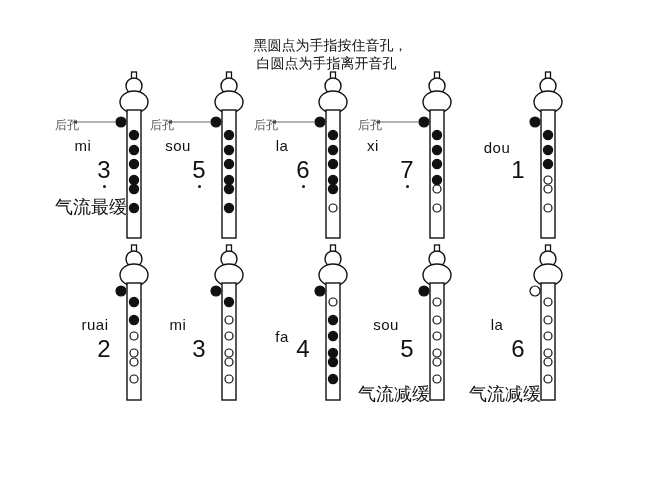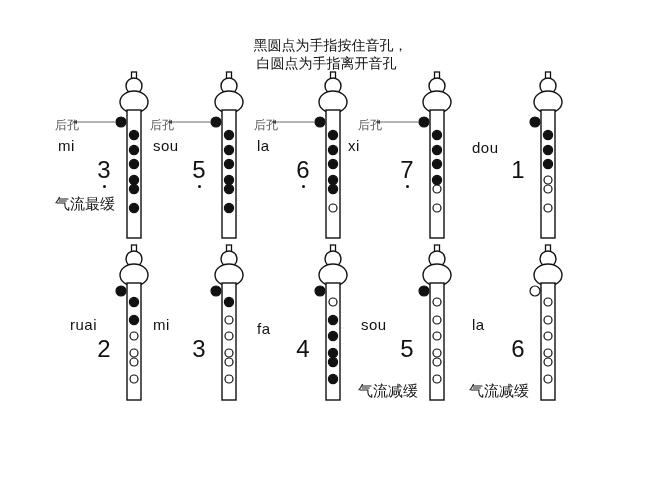--- a/index.html
+++ b/index.html
@@ -3,25 +3,25 @@
 <meta charset="utf-8">
 <style>
   html, body { margin: 0; padding: 0; background: #ffffff; }
   body { width: 667px; height: 500px; position: relative; overflow: hidden;
          font-family: "DejaVu Sans", "Liberation Sans", sans-serif; color: #111; }
   .title { position: absolute; left: 0; width: 667px; text-align: center;
            font-size: 14px; line-height: 18px; color: #111; }
   #t1 { top: 36px; left: -3px; }
   #t2 { top: 54px; left: -7px; }
   .syll { position: absolute; font-family: "Liberation Sans", "DejaVu Sans", sans-serif;
-          font-size: 15px; letter-spacing: 0.5px; color: #111; text-align: left; }
+          font-size: 15px; letter-spacing: 0.5px; color: #111; text-align: center; }
   .num { position: absolute; font-family: "Liberation Sans", "DejaVu Sans", sans-serif;
          font-size: 24px; color: #111; text-align: center; width: 20px; }
   .lowdot { position: absolute; width: 3px; height: 3px; background: #111; border-radius: 50%; }
-  .note { position: absolute; font-size: 15px; color: #111; white-space: nowrap; }
+  .note { position: absolute; font-size: 18px; color: #111; white-space: nowrap; }
   .backlbl { position: absolute; font-size: 12px; color: #555; font-family: "DejaVu Serif", serif; white-space: nowrap; }
 </style>
 </head>
 <body>
 
 <div id="t1" class="title">黑圆点为手指按住音孔，</div>
 <div id="t2" class="title">白圆点为手指离开音孔</div>
 
 <div id="diagram">
     <div>
@@ -167,21 +167,21 @@
         <ellipse cx="333" cy="275" rx="14" ry="11" fill="#fff" stroke="#111111" stroke-width="1.4"></ellipse>
         <rect x="326" y="283" width="14" height="117" fill="#fff" stroke="#111111" stroke-width="1.4"></rect>
         <circle cx="320" cy="291" r="5" fill="#111111" stroke="#111111" stroke-width="1.2"></circle>
         <circle cx="333" cy="302" r="4" fill="#fff" stroke="#111111" stroke-width="1.2"></circle>
         <circle cx="333" cy="320" r="4.6" fill="#111111" stroke="#111111" stroke-width="1.2"></circle>
         <circle cx="333" cy="336" r="4.6" fill="#111111" stroke="#111111" stroke-width="1.2"></circle>
         <circle cx="333" cy="353" r="4.6" fill="#111111" stroke="#111111" stroke-width="1.2"></circle>
         <circle cx="333" cy="362" r="4.6" fill="#111111" stroke="#111111" stroke-width="1.2"></circle>
         <circle cx="333" cy="379" r="4.6" fill="#111111" stroke="#111111" stroke-width="1.2"></circle>
       </svg>
-      <div class="syll" style="width: 50px; left: 257px; top: 320px;">fa</div>
+      <div class="syll" style="width: 50px; left: 257px; top: 328px;">fa</div>
       <div class="num" style="left: 293px; top: 335px;">4</div>
     </div>
     <div>
       <svg width="667" height="500" style="position:absolute;left:0;top:0;">
         <rect x="434.5" y="245" width="5" height="7" fill="#fff" stroke="#111111" stroke-width="1.3"></rect>
         <ellipse cx="437" cy="259" rx="8" ry="8" fill="#fff" stroke="#111111" stroke-width="1.4"></ellipse>
         <ellipse cx="437" cy="275" rx="14" ry="11" fill="#fff" stroke="#111111" stroke-width="1.4"></ellipse>
         <rect x="430" y="283" width="14" height="117" fill="#fff" stroke="#111111" stroke-width="1.4"></rect>
         <circle cx="424" cy="291" r="5" fill="#111111" stroke="#111111" stroke-width="1.2"></circle>
         <circle cx="437" cy="302" r="4" fill="#fff" stroke="#111111" stroke-width="1.2"></circle>

